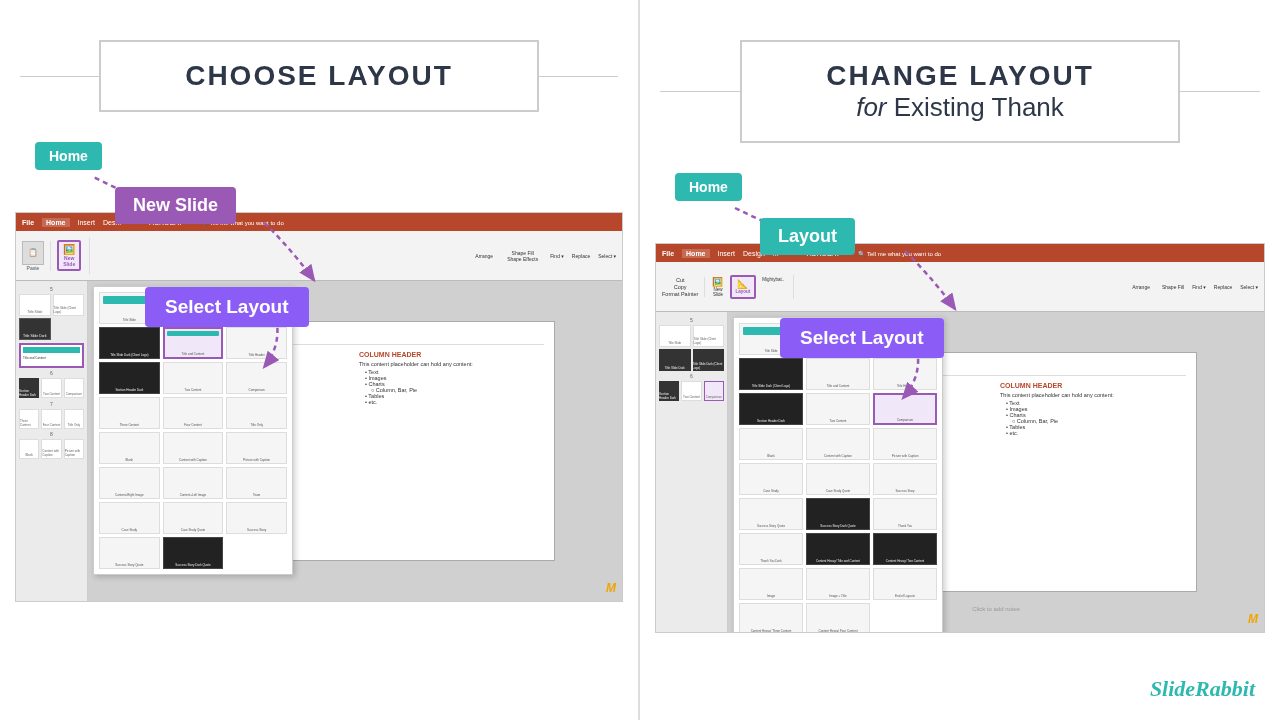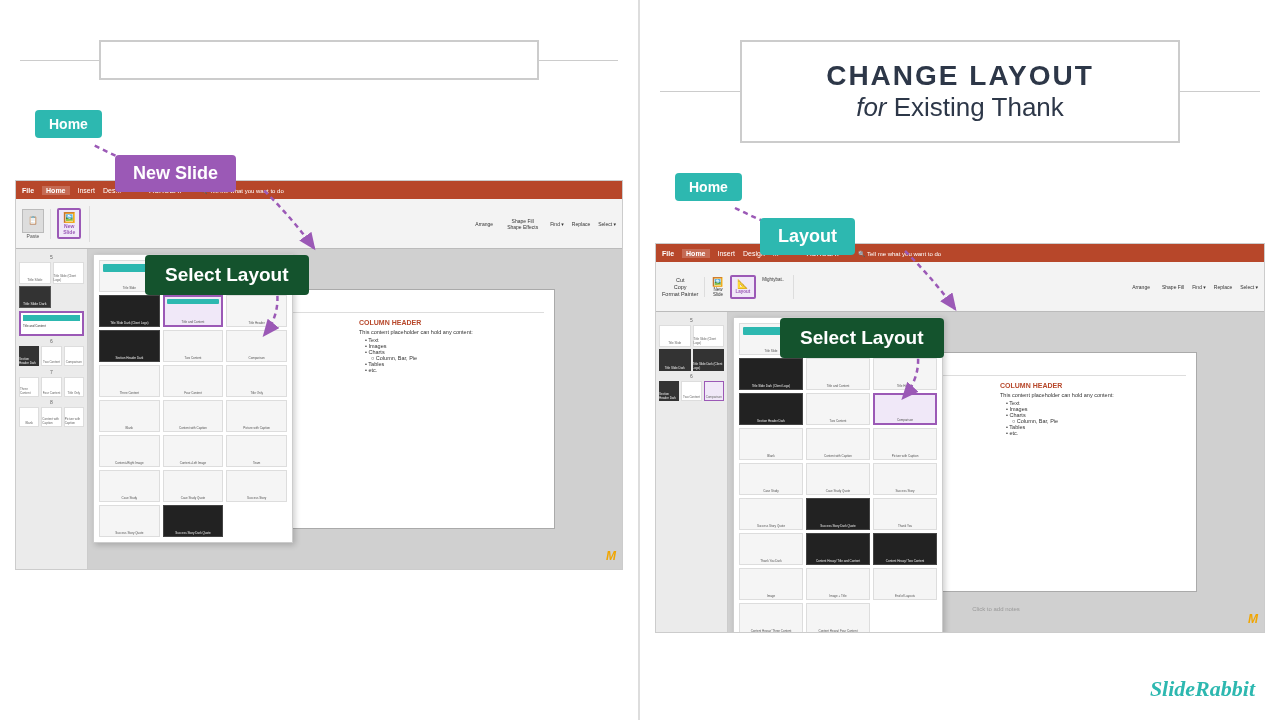--- a/index.html
+++ b/index.html
@@ -91,21 +91,21 @@
       font-size: 16px;
       font-weight: bold;
       padding: 8px 18px;
       border-radius: 4px;
       white-space: nowrap;
       z-index: 30;
     }
 
     .select-layout-label {
       position: absolute;
-      background: #14532d;
+      background: #8b5cf6;
       color: white;
       font-size: 22px;
       font-weight: bold;
       padding: 10px 22px;
       border-radius: 4px;
       white-space: nowrap;
       z-index: 30;
       text-align: center;
     }
 
@@ -130,20 +130,21 @@
   </style>
 </head>
 <body>
 
 <div class="main-container">
 
   <div class="left-panel">
 
     <div class="title-row">
       <div class="title-box">
+        <div class="main-title">CHOOSE LAYOUT</div>
       </div>
     </div>
 
     <div style="position:relative; margin: 10px 15px 0; height: 480px;">
 
       <div class="callout-label" style="top: 0; left: 20px; font-size:14px; padding:6px 14px;">Home</div>
 
       <div class="new-slide-label" style="top: 45px; left: 100px; font-size:18px; padding:8px 18px;">New Slide</div>
 
       <div class="select-layout-label" style="top: 145px; left: 130px; font-size:19px; padding:9px 20px;">Select Layout</div>

